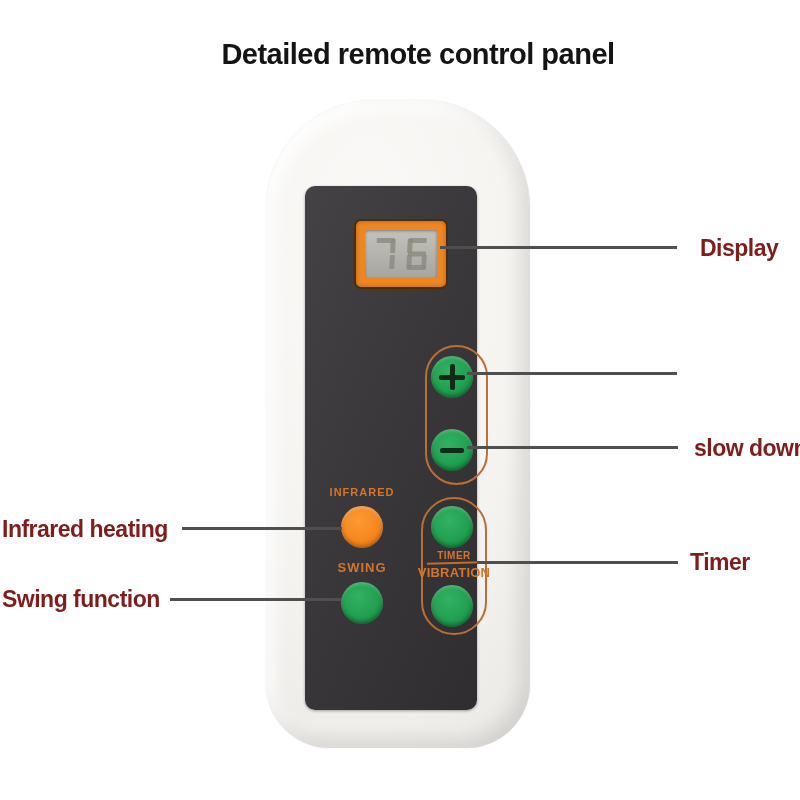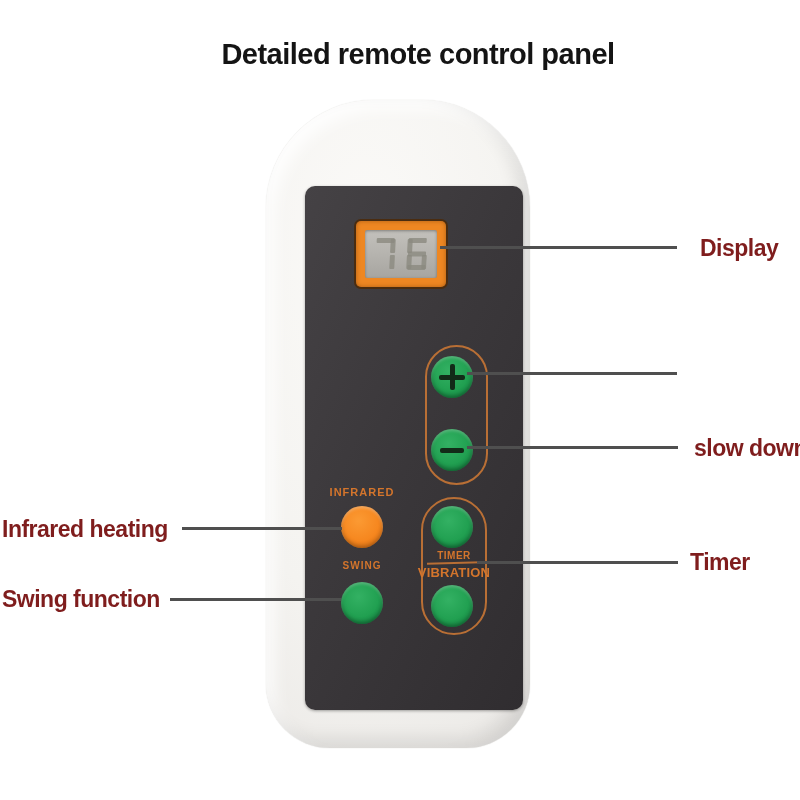--- a/index.html
+++ b/index.html
@@ -11,21 +11,21 @@
     transform:translateX(18px);font-size:29px;font-weight:700;color:#141414;
     letter-spacing:-0.5px;margin:0;}
 
   
   .remote{position:absolute;left:266px;top:100px;width:264px;height:648px;
     border-radius:108px 108px 64px 64px;
     background:radial-gradient(140% 120% at 38% 25%, #fbfaf8 0%, #f4f3f0 45%, #eceae7 70%, #dddcd8 92%, #d2d1cd 100%);
     box-shadow:inset -10px -8px 18px rgba(0,0,0,0.10), inset 8px 10px 16px rgba(255,255,255,0.85), 0 0 1px #c9c8c4;}
 
   
-  .panel{position:absolute;left:39px;top:86px;width:218px;height:524px;border-radius:10px;
+  .panel{position:absolute;left:39px;top:86px;width:172px;height:524px;border-radius:10px;
     background:linear-gradient(115deg, var(--panel-dark,#454245) 0%, #3b383b 45%, #302d30 100%);
     box-shadow:0 1px 3px rgba(0,0,0,0.35);}
 
   
   .display-frame{position:absolute;left:51px;top:35px;width:90px;height:66px;border-radius:5px;
     background:var(--accent-orange,#ee8722);
     box-shadow:0 0 0 2px #4a2c10, inset 0 0 4px rgba(120,60,10,0.55);}
   .lcd{position:absolute;left:9px;top:9px;right:9px;bottom:9px;border-radius:2px;
     background:linear-gradient(180deg,#c3c1bc 0%, var(--lcd-bg,#b4b2ad) 55%, #a7a5a0 100%);
     box-shadow:inset 0 1px 3px rgba(0,0,0,0.35);
@@ -54,21 +54,21 @@
   
   .glyph{position:absolute;left:0;top:0;width:100%;height:100%;}
   .glyph.plus-icon::before,.glyph.plus-icon::after{content:"";position:absolute;background:#122b18;border-radius:2px;}
   .glyph.plus-icon::before{left:8px;top:18.5px;width:26px;height:5px;}
   .glyph.plus-icon::after{left:18.5px;top:8px;width:5px;height:26px;}
   .glyph.minus-icon::before{content:"";position:absolute;background:#122b18;border-radius:2px;left:9px;top:18.5px;width:24px;height:5px;}
 
   
   .plabel{position:absolute;color:var(--panel-label-orange,#d4752c);font-weight:700;text-align:center;white-space:nowrap;}
   .plabel.infrared{left:7px;top:300px;width:100px;font-size:11px;letter-spacing:1px;}
-  .plabel.swing{left:7px;top:374px;width:100px;font-size:10px;letter-spacing:1px;}
+  .plabel.swing{left:7px;top:374px;width:100px;font-size:13px;letter-spacing:1px;}
   .plabel.timer{left:116px;top:364px;width:66px;font-size:10px;letter-spacing:0.5px;}
   .plabel.vibration{left:111px;top:379px;width:76px;font-size:13px;letter-spacing:0.2px;}
   .tdivider{position:absolute;left:122px;top:376px;width:54px;height:2px;
     background:var(--capsule-outline,#b96f35);transform:rotate(-1.5deg);}
 
   
   .line{position:absolute;height:2.5px;background:var(--callout-line,#4f4f4f);z-index:5;}
   .line.display-line{left:440px;top:246px;width:237px;}
   .line.accelerate-line{left:467px;top:372px;width:210px;}
   .line.slowdown-line{left:467px;top:446px;width:211px;}

